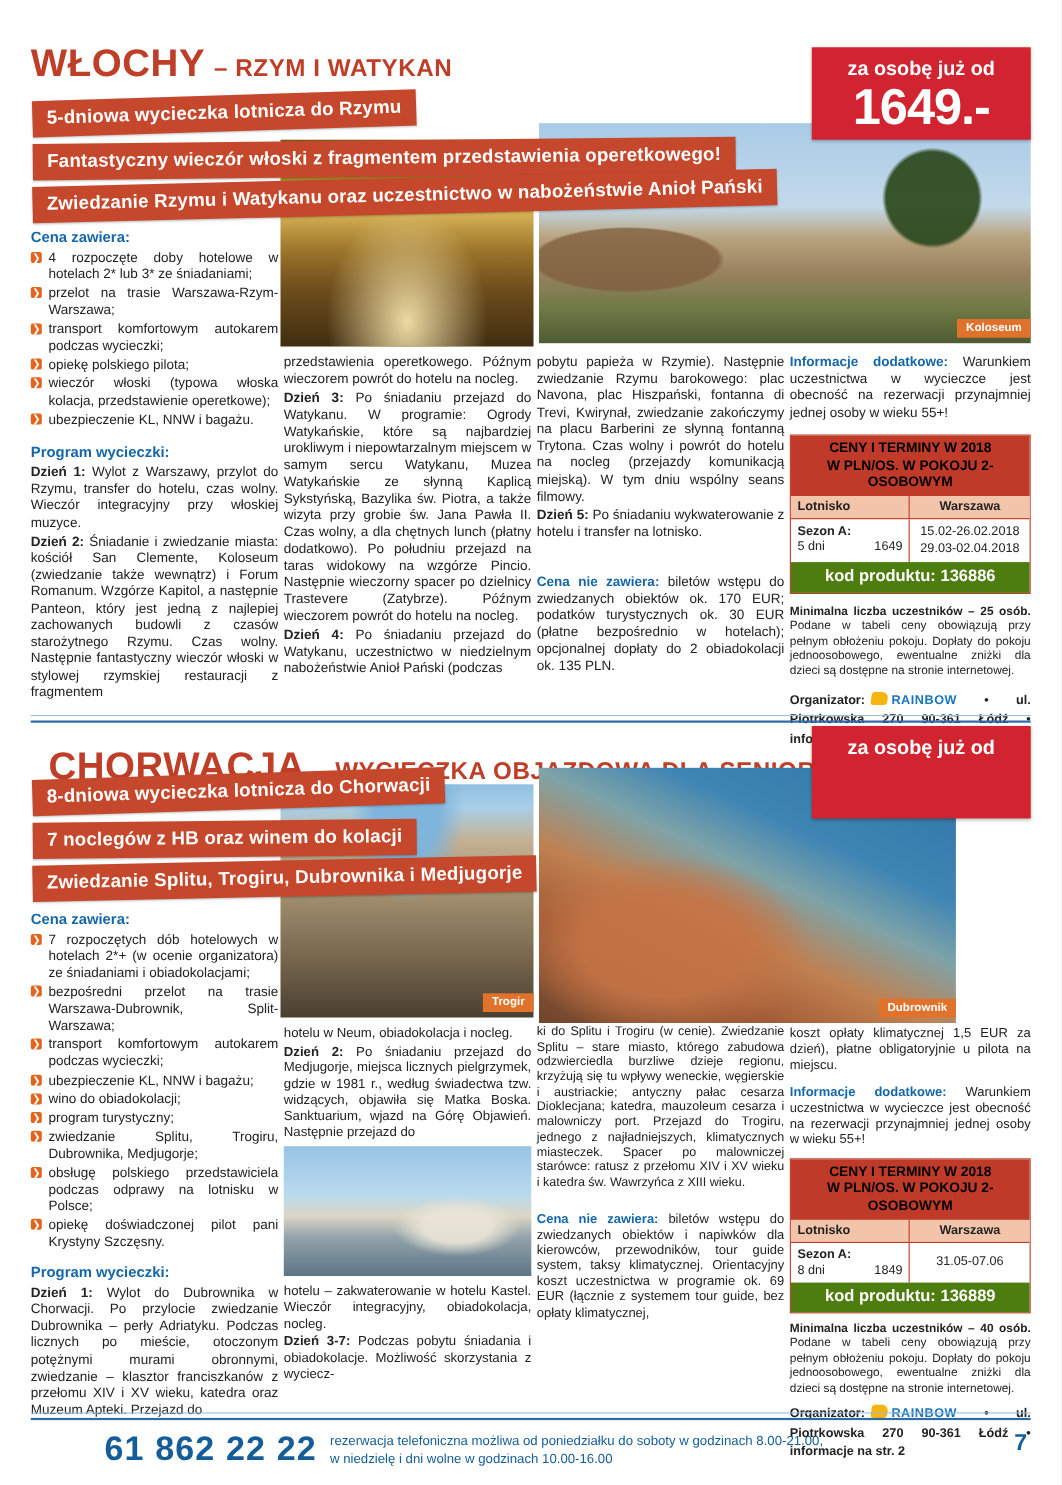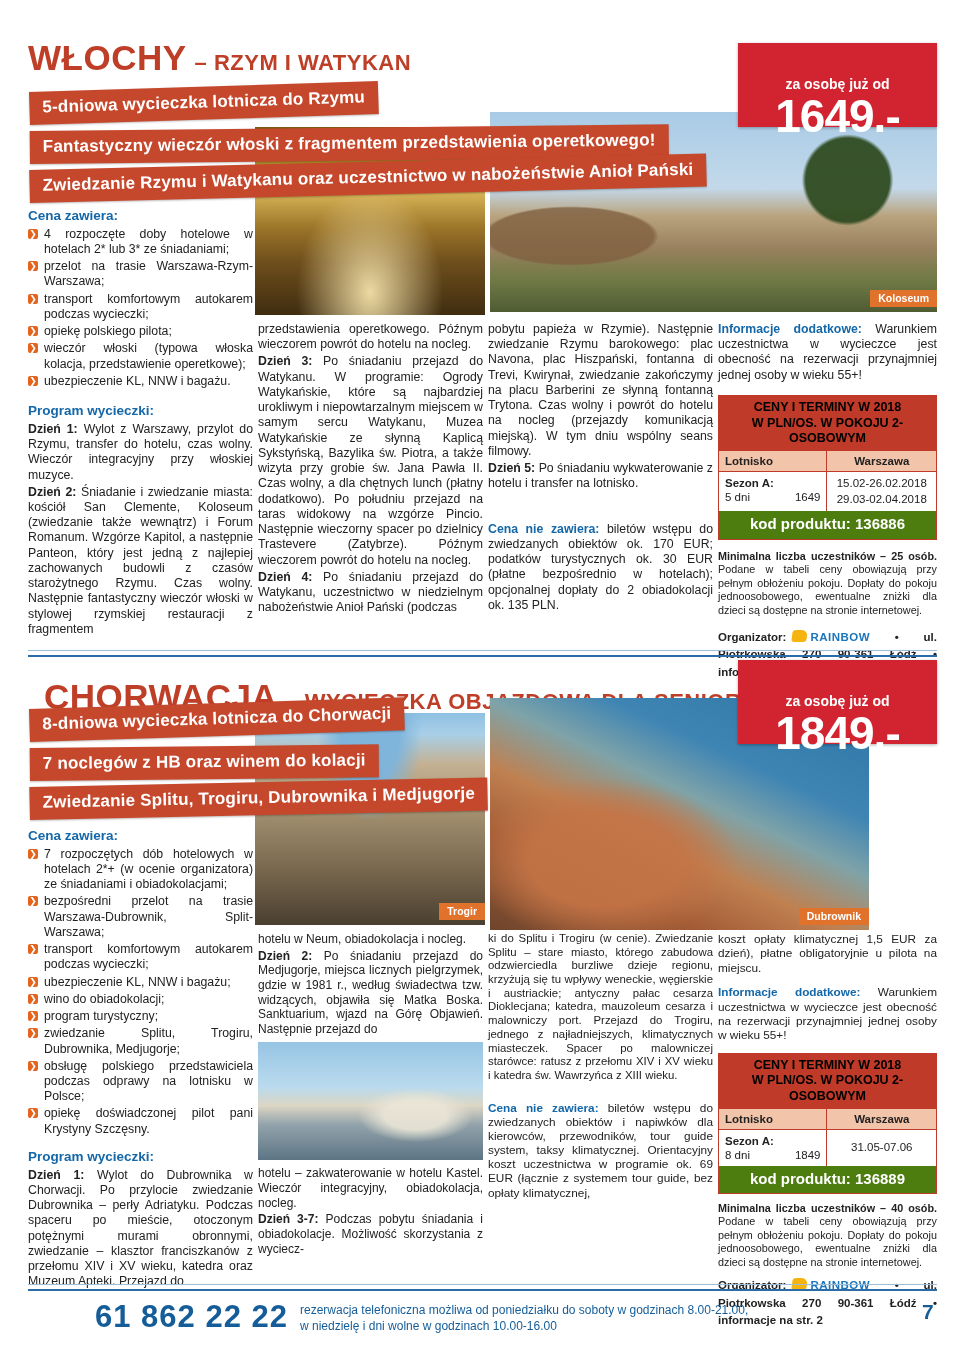--- a/index.html
+++ b/index.html
@@ -10,21 +10,21 @@
   .sec-title{color:#bf3e27;font-weight:bold;white-space:nowrap;}
   .sec-title .main{font-size:35px;letter-spacing:.5px;}
   .sec-title .sub{font-size:22px;letter-spacing:.5px;margin-left:8px;}
   
   .banner{background:#c6482c;color:#fff;font-size:17px;font-weight:bold;letter-spacing:.2px;
           padding:6px 13px 7px;white-space:nowrap;transform-origin:left bottom;z-index:6;
           box-shadow:0 1px 2px rgba(0,0,0,.25);}
   
   .price-box{background:#d12430;color:#fff;text-align:center;z-index:7;padding-top:9px;
              box-shadow:0 1px 3px rgba(0,0,0,.3);}
-  .price-box .lbl{font-size:14px;font-weight:bold;margin-top:24px;}
+  .price-box .lbl{font-size:18px;font-weight:bold;}
   .price-box .val{font-size:46px;font-weight:bold;line-height:1.05;letter-spacing:-1px;}
   
   .photo{z-index:1;}
   .caption{position:absolute;right:0;bottom:5px;background:#e0722b;color:#fff;font-size:10.5px;
            padding:2px 8px 3px;font-weight:bold;}
   
   .col{text-align:justify;}
   .col p{margin:0 0 2px 0;}
   .blue-head{color:#1467a8;font-weight:bold;}
   .head-line{font-size:13.5px;margin:0 0 4px 0;}
@@ -181,21 +181,20 @@
     <span class="caption">Trogir</span>
   </div>
   <div class="abs photo" style="left:490px;top:698px;width:379px;height:232px;
               background:radial-gradient(ellipse at 30% 70%, rgba(196,116,70,.9) 0 20%, rgba(196,116,70,0) 36%),
                          linear-gradient(205deg,#2e74a4 0%,#3f85b4 30%,#7fa3a8 44%,#c08050 60%,#a35c36 76%,#6e452c 100%);">
     <span class="caption">Dubrownik</span>
   </div>
 
   <div class="abs price-box" style="left:738px;top:660px;width:199px;height:75px;">
     <div class="lbl">za osobę już od</div>
-    <div class="val">1849.-</div>
   </div>
 
   <div class="abs banner" style="left:30px;top:709px;transform:rotate(-1.8deg);">8-dniowa wycieczka lotnicza do Chorwacji</div>
   <div class="abs banner" style="left:30px;top:748px;transform:rotate(-0.6deg);">7 noclegów z HB oraz winem do kolacji</div>
   <div class="abs banner" style="left:30px;top:787px;transform:rotate(-1.2deg);">Zwiedzanie Splitu, Trogiru, Dubrownika i Medjugorje</div>
 
   <div class="abs col" style="left:28px;top:828px;width:225px;font-size:12.3px;line-height:1.24;">
     <p class="blue-head head-line">Cena zawiera:</p>
     <ul class="bullets">
       <li>
@@ -229,21 +228,21 @@
       <li>
           <span class="bullet">❯</span>
           <span>obsługę polskiego przedstawiciela podczas odprawy na lotnisku w Polsce;</span>
         </li>
       <li>
           <span class="bullet">❯</span>
           <span>opiekę doświadczonej pilot pani Krystyny Szczęsny.</span>
         </li>
     </ul>
     <p class="blue-head head-line" style="margin-top:12px;">Program wycieczki:</p>
-    <p><b>Dzień 1:</b> <span>Wylot do Dubrownika w Chorwacji. Po przylocie zwiedzanie Dubrownika – perły Adriatyku. Podczas spaceru po mieście, otoczonym potężnymi murami obronnymi, zwiedzanie – klasztor franciszkanów z przełomu XIV i XV wieku, katedra oraz Muzeum Apteki. Przejazd do</span></p>
+    <p><b>Dzień 1:</b> <span>Wylot do Dubrownika w Chorwacji. Po przylocie zwiedzanie Dubrownika – perły Adriatyku. Podczas licznych po mieście, otoczonym potężnymi murami obronnymi, zwiedzanie – klasztor franciszkanów z przełomu XIV i XV wieku, katedra oraz Muzeum Apteki. Przejazd do</span></p>
   </div>
 
   <div class="abs col" style="left:258px;top:932px;width:225px;font-size:12px;line-height:1.22;">
     <p><span>hotelu w Neum, obiadokolacja i nocleg.</span></p>
     <p><b>Dzień 2:</b> <span>Po śniadaniu przejazd do Medjugorje, miejsca licznych pielgrzymek, gdzie w 1981 r., według świadectwa tzw. widzących, objawiła się Matka Boska. Sanktuarium, wjazd na Górę Objawień. Następnie przejazd do</span></p>
     <div class="photo" style="width:225px;height:118px;margin:6px 0;
                 background:radial-gradient(ellipse at 70% 62%, rgba(235,230,215,.9) 0 14%, rgba(235,230,215,0) 26%),
                            linear-gradient(180deg,#97c4e4 0%,#badbee 38%,#dcd6c4 54%,#93a3ab 70%,#5c7585 100%);"></div>
     <p><span>hotelu – zakwaterowanie w hotelu Kastel. Wieczór integracyjny, obiadokolacja, nocleg.</span></p>
     <p><b>Dzień 3-7:</b> <span>Podczas pobytu śniadania i obiadokolacje. Możliwość skorzystania z wyciecz-</span></p>

